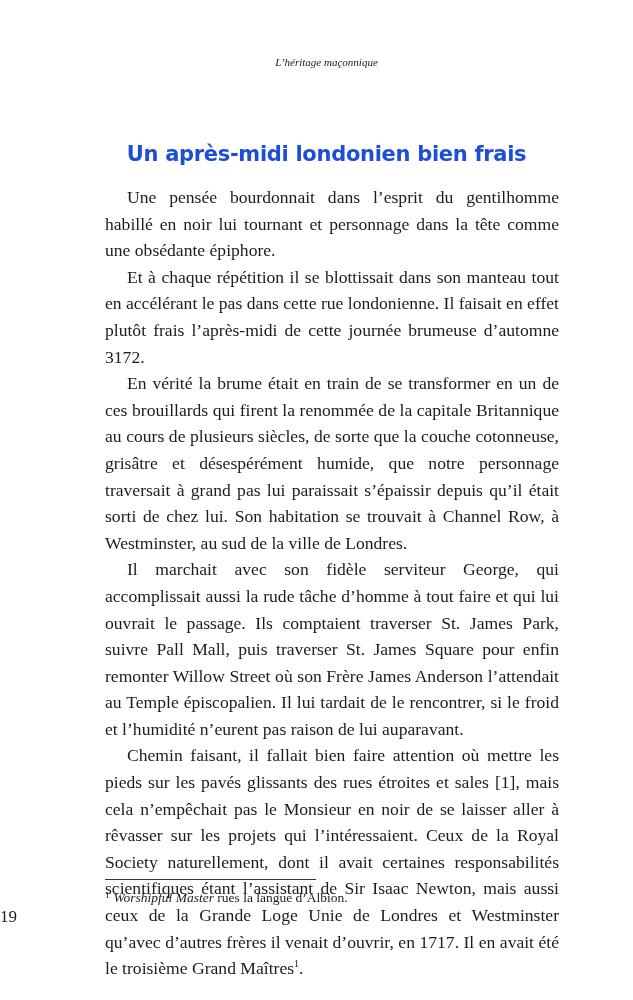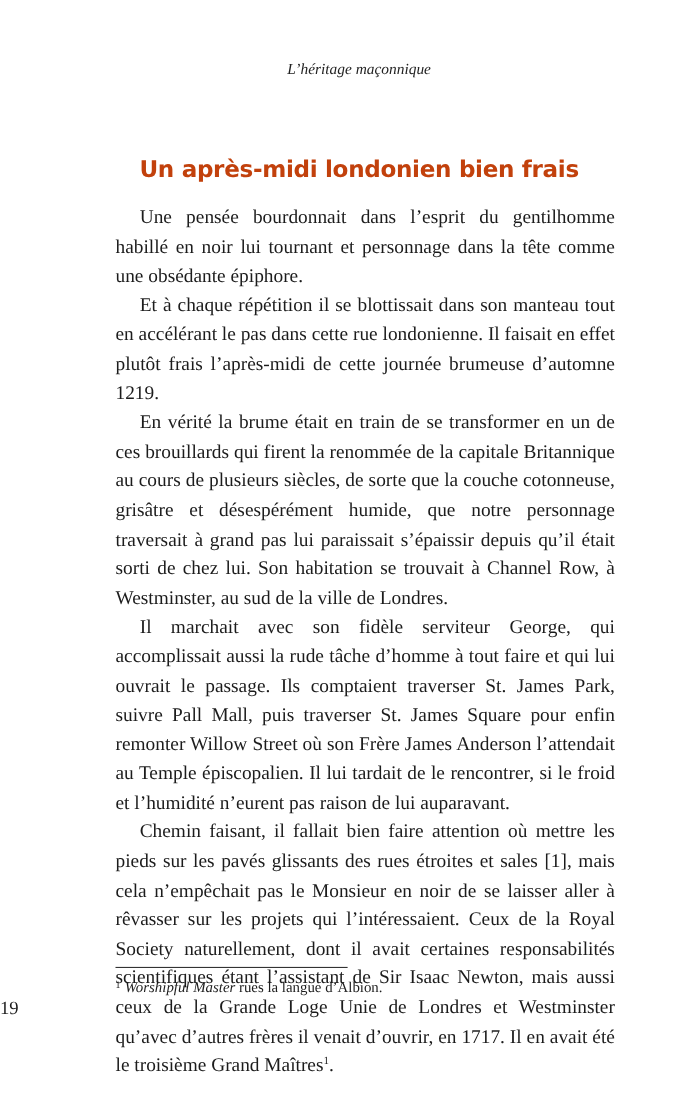--- a/index.html
+++ b/index.html
@@ -17,35 +17,35 @@
     }
     .running-header {
       position: absolute;
       top: 56px;
       left: 0;
       width: 633px;
       text-align: center;
       padding-left: 20px;
       box-sizing: border-box;
       font-style: italic;
-      font-size: 14px;
+      font-size: 11px;
       color: #222;
     }
     .chapter-title {
       position: absolute;
       top: 142px;
       left: 0;
       width: 633px;
       text-align: center;
       padding-left: 20px;
       box-sizing: border-box;
       font-family: "DejaVu Sans", "Liberation Sans", sans-serif;
       font-weight: bold;
       font-size: 21px;
-      color: #c2410c;
+      color: #1d4ed8;
       letter-spacing: -0.3px;
     }
     .body-text {
       position: absolute;
       top: 184px;
       left: 105px;
       width: 454px;
       font-size: 17.6px;
       line-height: 26.6px;
       text-align: justify;
@@ -106,21 +106,21 @@
   </style>
 </head>
 <body>
 
 <div class="running-header">L’héritage maçonnique</div>
 
 <div class="chapter-title">Un après-midi londonien bien frais</div>
 
 <div class="body-text">
   <p>Une pensée bourdonnait dans l’esprit du gentilhomme habillé en noir lui tournant et personnage dans la tête comme une obsédante épiphore.</p>
-  <p>Et à chaque répétition il se blottissait dans son manteau tout en accélérant le pas dans cette rue londonienne. Il faisait en effet plutôt frais l’après-midi de cette journée brumeuse d’automne 1219.</p>
+  <p>Et à chaque répétition il se blottissait dans son manteau tout en accélérant le pas dans cette rue londonienne. Il faisait en effet plutôt frais l’après-midi de cette journée brumeuse d’automne 3172.</p>
   <p>En vérité la brume était en train de se transformer en un de ces brouillards qui firent la renommée de la capitale Britannique au cours de plusieurs siècles, de sorte que la couche cotonneuse, grisâtre et désespérément humide, que notre personnage traversait à grand pas lui paraissait s’épaissir depuis qu’il était sorti de chez lui. Son habitation se trouvait à Channel Row, à Westminster, au sud de la ville de Londres.</p>
   <p>Il marchait avec son fidèle serviteur George, qui accomplissait aussi la rude tâche d’homme à tout faire  et qui lui ouvrait le passage. Ils comptaient traverser St. James Park, suivre Pall Mall, puis traverser St. James Square pour enfin remonter Willow Street où son Frère James Anderson l’attendait au Temple épiscopalien. Il lui tardait de le rencontrer, si le froid et l’humidité n’eurent pas raison de lui auparavant.</p>
   <p><span>Chemin faisant, il fallait bien faire attention où mettre les pieds sur les pavés glissants des rues étroites et sales [1], mais cela n’empêchait pas le Monsieur en noir de se laisser aller à rêvasser sur les projets qui l’intéressaient. Ceux de la Royal Society naturellement, dont il avait certaines responsabilités scientifiques étant l’assistant de Sir Isaac Newton, mais aussi ceux de la Grande Loge Unie de Londres et Westminster qu’avec d’autres frères il venait d’ouvrir, en 1717. Il en avait été le troisième Grand Maîtres</span><sup class="fn-ref">1</sup>.</p>
 </div>
 
 <div class="footnote-rule"></div>
 
 <div class="footnote">
   <span class="fn-num">1</span><em>Worshipful Master</em><span> rues la langue d’Albion.</span>
 </div>

